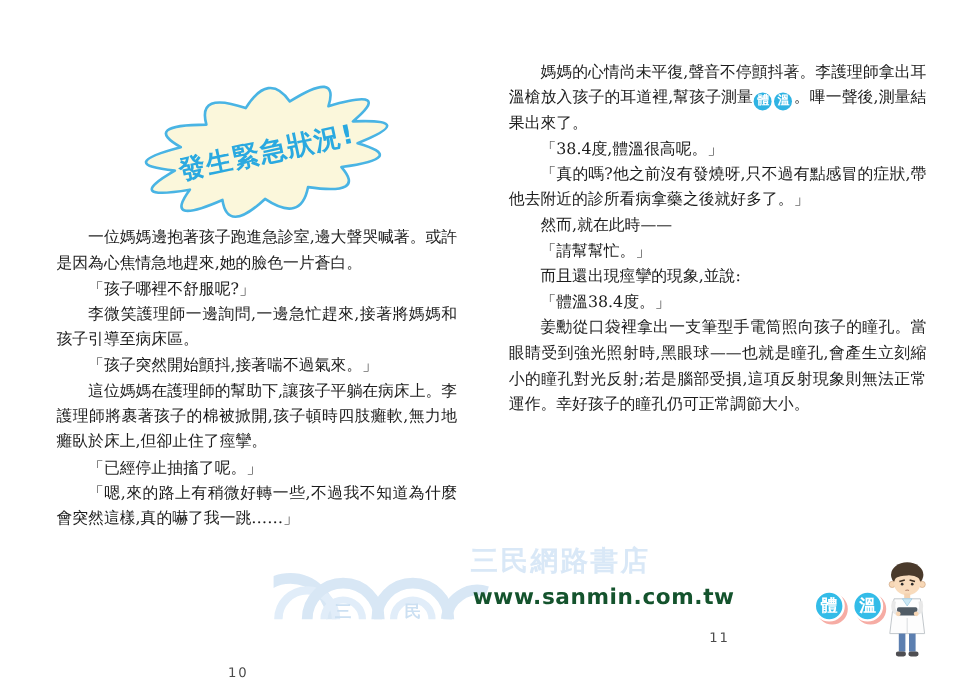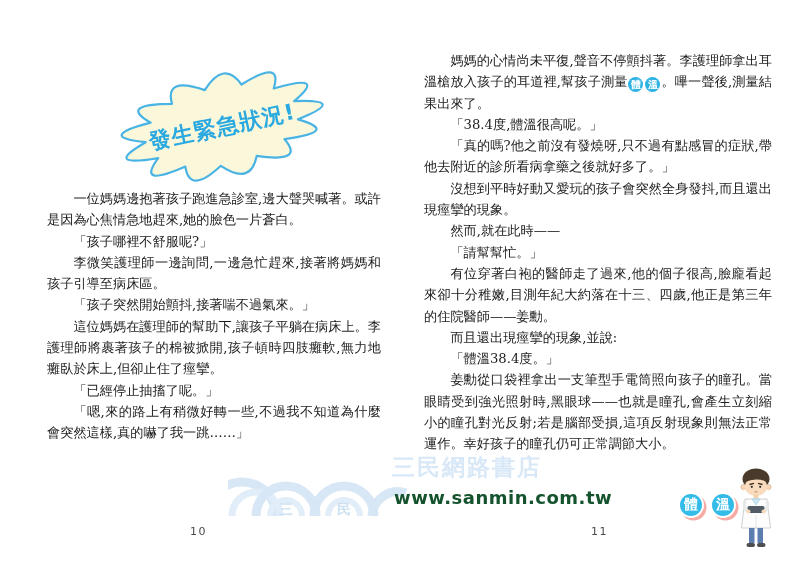--- a/index.html
+++ b/index.html
@@ -33,21 +33,21 @@
   .burst-text {
     font-family:"DejaVu Sans", sans-serif; font-weight:bold; font-size:22px;
     fill:#2AA9E0; letter-spacing:1px;
   }
 
   
   .page-num {
     position:absolute; font-family:"DejaVu Sans", sans-serif; font-size:11px;
     color:#4a4a4a; letter-spacing:1.5px;
   }
-  .page-num-left  { left:190px; top:525px; }
+  .page-num-left  { left:190px; top:554px; }
   .page-num-right { left:591px; top:525px; }
 
   
   .watermark { position:absolute; left:0; top:0; width:800px; height:567px; pointer-events:none; }
   .wm-logo { position:absolute; left:228px; top:450px; width:195px; height:72px; opacity:.75; }
   .wm-name {
     position:absolute; left:392px; top:452px; font-family:"DejaVu Sans", sans-serif;
     font-weight:bold; font-size:23px; letter-spacing:2px; color:#D9E8F7;
   }
   .wm-url {
@@ -93,24 +93,22 @@
     <p>這位媽媽在護理師的幫助下,讓孩子平躺在病床上。李護理師將裹著孩子的棉被掀開,孩子頓時四肢癱軟,無力地癱臥於床上,但卻止住了痙攣。</p>
     <p>「已經停止抽搐了呢。」</p>
     <p>「嗯,來的路上有稍微好轉一些,不過我不知道為什麼會突然這樣,真的嚇了我一跳……」</p>
   </div>
   <div class="page-num page-num-left">10</div>
 
   <div class="text-block right-text">
     <p><span>媽媽的心情尚未平復,聲音不停顫抖著。李護理師拿出耳溫槍放入孩子的耳道裡,幫孩子測量</span><span class="kw-badge">體</span><span class="kw-badge">溫</span><span>。嗶一聲後,測量結果出來了。</span></p>
     <p>「38.4度,體溫很高呢。」</p>
     <p>「真的嗎?他之前沒有發燒呀,只不過有點感冒的症狀,帶他去附近的診所看病拿藥之後就好多了。」</p>
-    <p>沒想到平時好動又愛玩的孩子會突然全身發抖,而且還出現痙攣的現象。</p>
     <p>然而,就在此時——</p>
     <p>「請幫幫忙。」</p>
-    <p>有位穿著白袍的醫師走了過來,他的個子很高,臉龐看起來卻十分稚嫩,目測年紀大約落在十三、四歲,他正是第三年的住院醫師——姜勳。</p>
     <p>而且還出現痙攣的現象,並說:</p>
     <p>「體溫38.4度。」</p>
     <p>姜勳從口袋裡拿出一支筆型手電筒照向孩子的瞳孔。當眼睛受到強光照射時,黑眼球——也就是瞳孔,會產生立刻縮小的瞳孔對光反射;若是腦部受損,這項反射現象則無法正常運作。幸好孩子的瞳孔仍可正常調節大小。</p>
   </div>
   <div class="page-num page-num-right">11</div>
 
   <div class="watermark">
     <svg class="wm-logo" viewBox="0 0 195 72">
       <g stroke="#CBDFF2" fill="none">
         <path d="M -20 66 A 34 34 0 0 1 48 66" stroke-width="9"></path>

